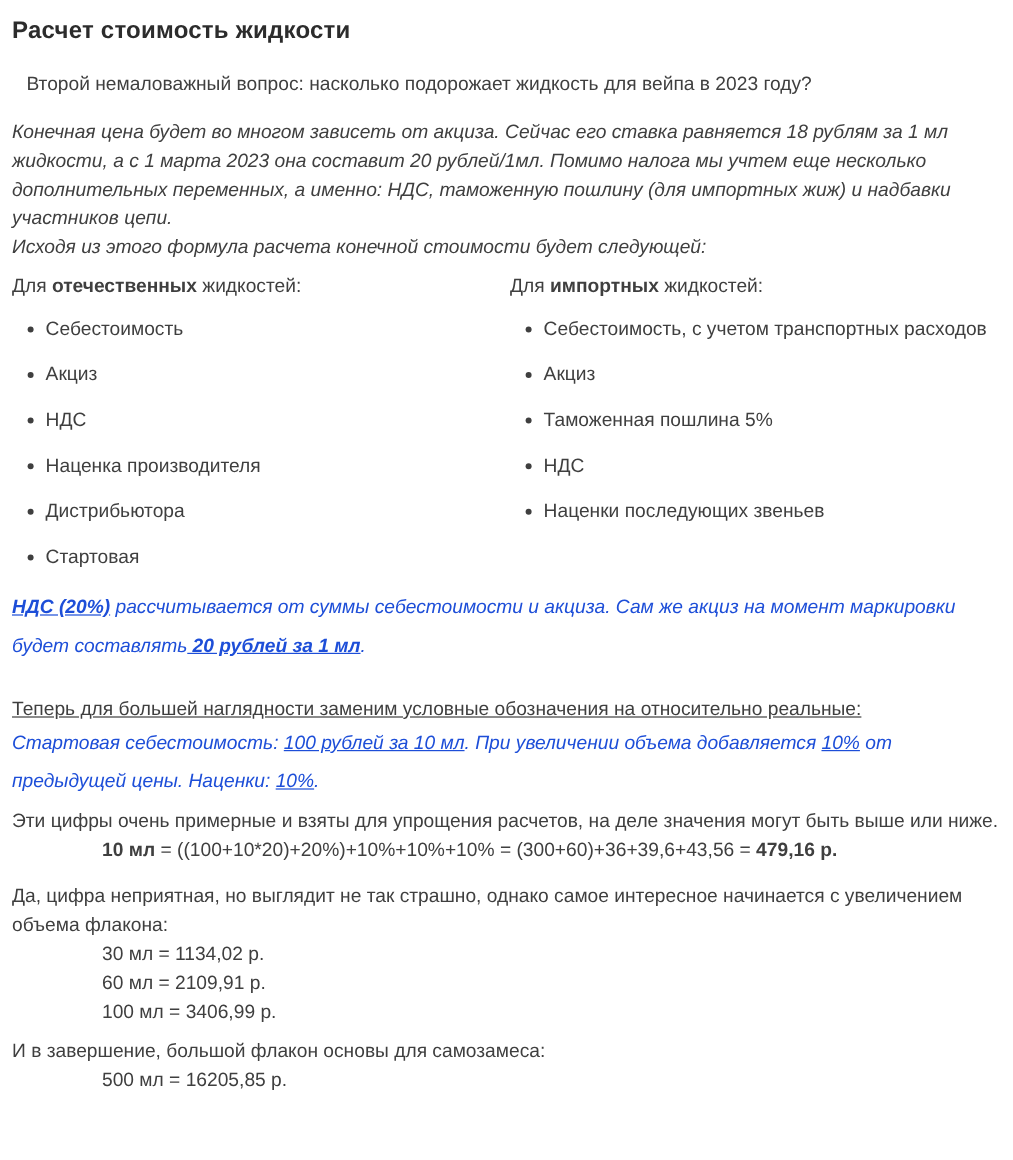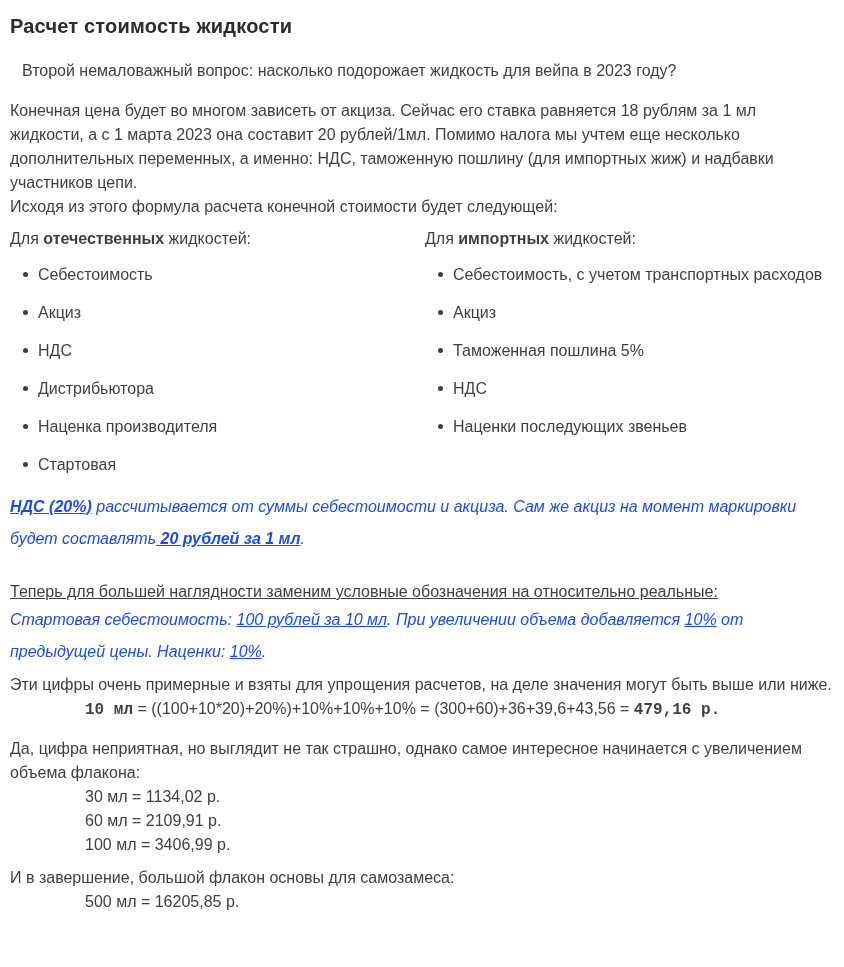--- a/index.html
+++ b/index.html
@@ -18,21 +18,21 @@
     line-height: 28px;
     font-weight: 700;
     color: #2c2c2c;
     margin: 0;
     letter-spacing: 0.2px;
   }
 
   .p { font-size: 16px; line-height: 24px; margin: 0; }
 
   .mt19 { margin-top: 19px; margin-left: 12px; }
-  .mt16 { margin-top: 16px; }
+  .mt16 { margin-top: 16px; font-style: italic; }
   .mt12 { margin-top: 12px; }
   .mt25 { margin-top: 25px; text-decoration: underline; }
   .mt7  { margin-top: 7px; }
   .mt5  { margin-top: 5px; }
   .mt9  { margin-top: 9px; }
   .mt15 { margin-top: 15px; }
   .mt22 { margin-top: 22px; }
   .mt11 { margin-top: 9px; }
 
   .cols { display: flex; margin-top: 8px; }
@@ -69,21 +69,21 @@
   }
   .biu { font-weight: 700; text-decoration: underline; }
   .iu  { text-decoration: underline; }
 
   .formula {
     font-size: 16px;
     line-height: 24px;
     margin: 0;
     padding-left: 75px;
   }
-  .formula b { font-weight: 700; font-family: Liberation Mono, monospace; }
+  .formula b { font-weight: 700; }
 
   .indent {
     font-size: 16px;
     line-height: 24px;
     margin: 0;
     padding-left: 75px;
   }
 </style>
 </head>
 <body>
@@ -97,22 +97,22 @@
   <p class="p mt16"><span>Конечная цена будет во многом зависеть от акциза. Сейчас его ставка равняется 18 рублям за 1 мл жидкости, а с 1 марта 2023 она составит 20 рублей/1мл. Помимо налога мы учтем еще несколько дополнительных переменных, а именно: НДС, таможенную пошлину (для импортных жиж) и надбавки участников цепи.</span><br><span>Исходя из этого формула расчета конечной стоимости будет следующей:</span></p>
 
   <div class="cols">
 
     <div class="col-left">
       <p class="col-head"><span>Для </span><b>отечественных</b><span> жидкостей:</span></p>
       <ul class="blist">
         <li>Себестоимость</li>
         <li>Акциз</li>
         <li>НДС</li>
+        <li>Наценка производителя</li>
         <li>Дистрибьютора</li>
-        <li>Наценка производителя</li>
         <li>Стартовая</li>
       </ul>
     </div>
 
     <div class="col-right">
       <p class="col-head"><span>Для </span><b>импортных</b><span> жидкостей:</span></p>
       <ul class="blist">
         <li>Себестоимость, с учетом транспортных расходов</li>
         <li>Акциз</li>
         <li>Таможенная пошлина 5%</li>

